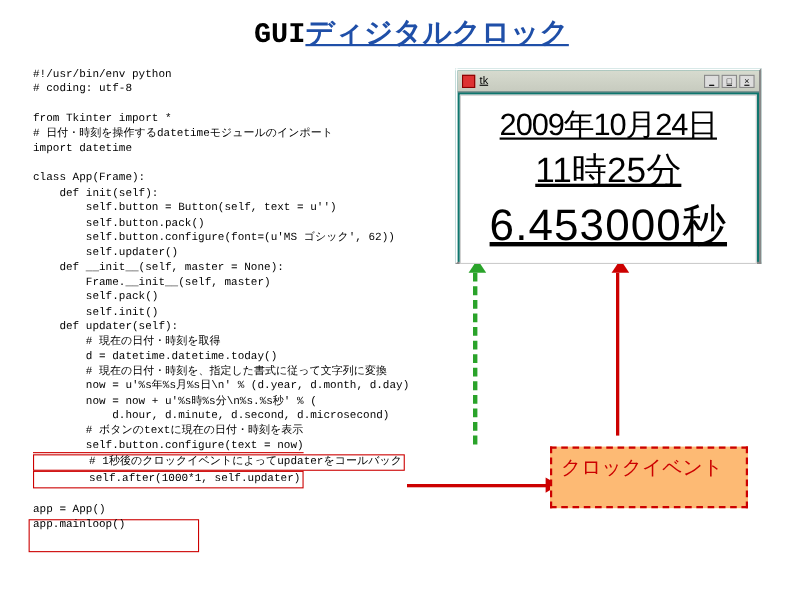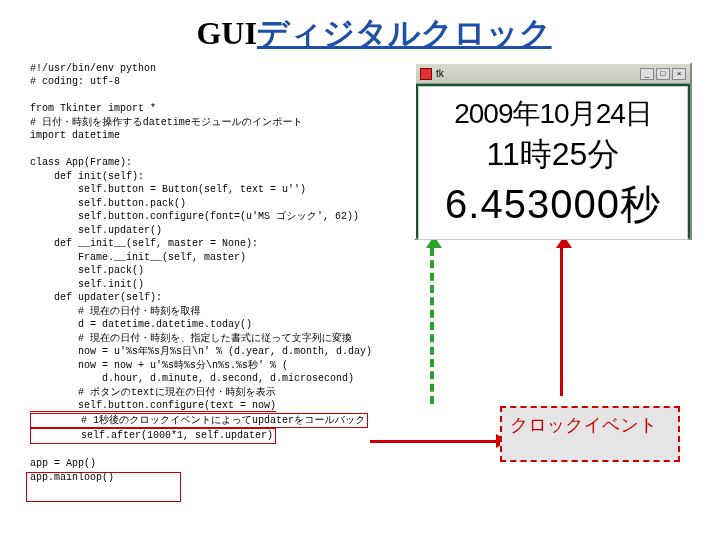--- a/index.html
+++ b/index.html
@@ -6,24 +6,24 @@
   body {
     width: 720px;
     height: 540px;
     background: #fff;
     font-family: "MS Gothic", "Courier New", monospace;
     position: relative;
     overflow: hidden;
   }
   .title {
     text-align: center;
-    font-size: 32px;
+    font-size: 26px;
     font-weight: bold;
     padding-top: 12px;
-    font-family: Liberation Serif, serif;
+    font-family: Liberation Mono, monospace;
     padding-left: 28px;
   }
   .title .jp {
     color: #1f4fa8;
     text-decoration: underline;
   }
   .code-block {
     position: absolute;
     left: 30px;
     top: 48px;
@@ -31,25 +31,26 @@
     line-height: 1.35;
     white-space: pre;
     z-index: 2;
   }
   .tk-window {
     position: absolute;
     right: 28px;
     top: 62px;
     width: 278px;
     height: 178px;
-    background: #14532d;
+    background: #0f766e;
     border: 2px solid #888;
     border-top-color: #fff;
     border-left-color: #fff;
     z-index: 3;
+    text-decoration: underline;
   }
   .tk-titlebar {
     height: 20px;
     background: linear-gradient(#d7dbcf,#c7cbbf);
     display: flex;
     align-items: center;
     padding: 0 4px;
     border-bottom: 1px solid #999;
     font-size: 10px;
     font-family: Arial, sans-serif;
@@ -92,21 +93,21 @@
     position: absolute;
     right: 40px;
     bottom: 78px;
     width: 180px;
     height: 56px;
     border: 2px dashed #cc0000;
     color: #cc0000;
     font-size: 18px;
     padding: 6px 8px;
     line-height: 1.3;
-    background: #e5e5e5;
+    background: #fdba74;
     font-family: "MS Gothic", sans-serif;
     z-index: 3;
   }
   
   .arrow-green {
     position: absolute;
     left: 430px;
     top: 248px;
     width: 0;
     height: 156px;

